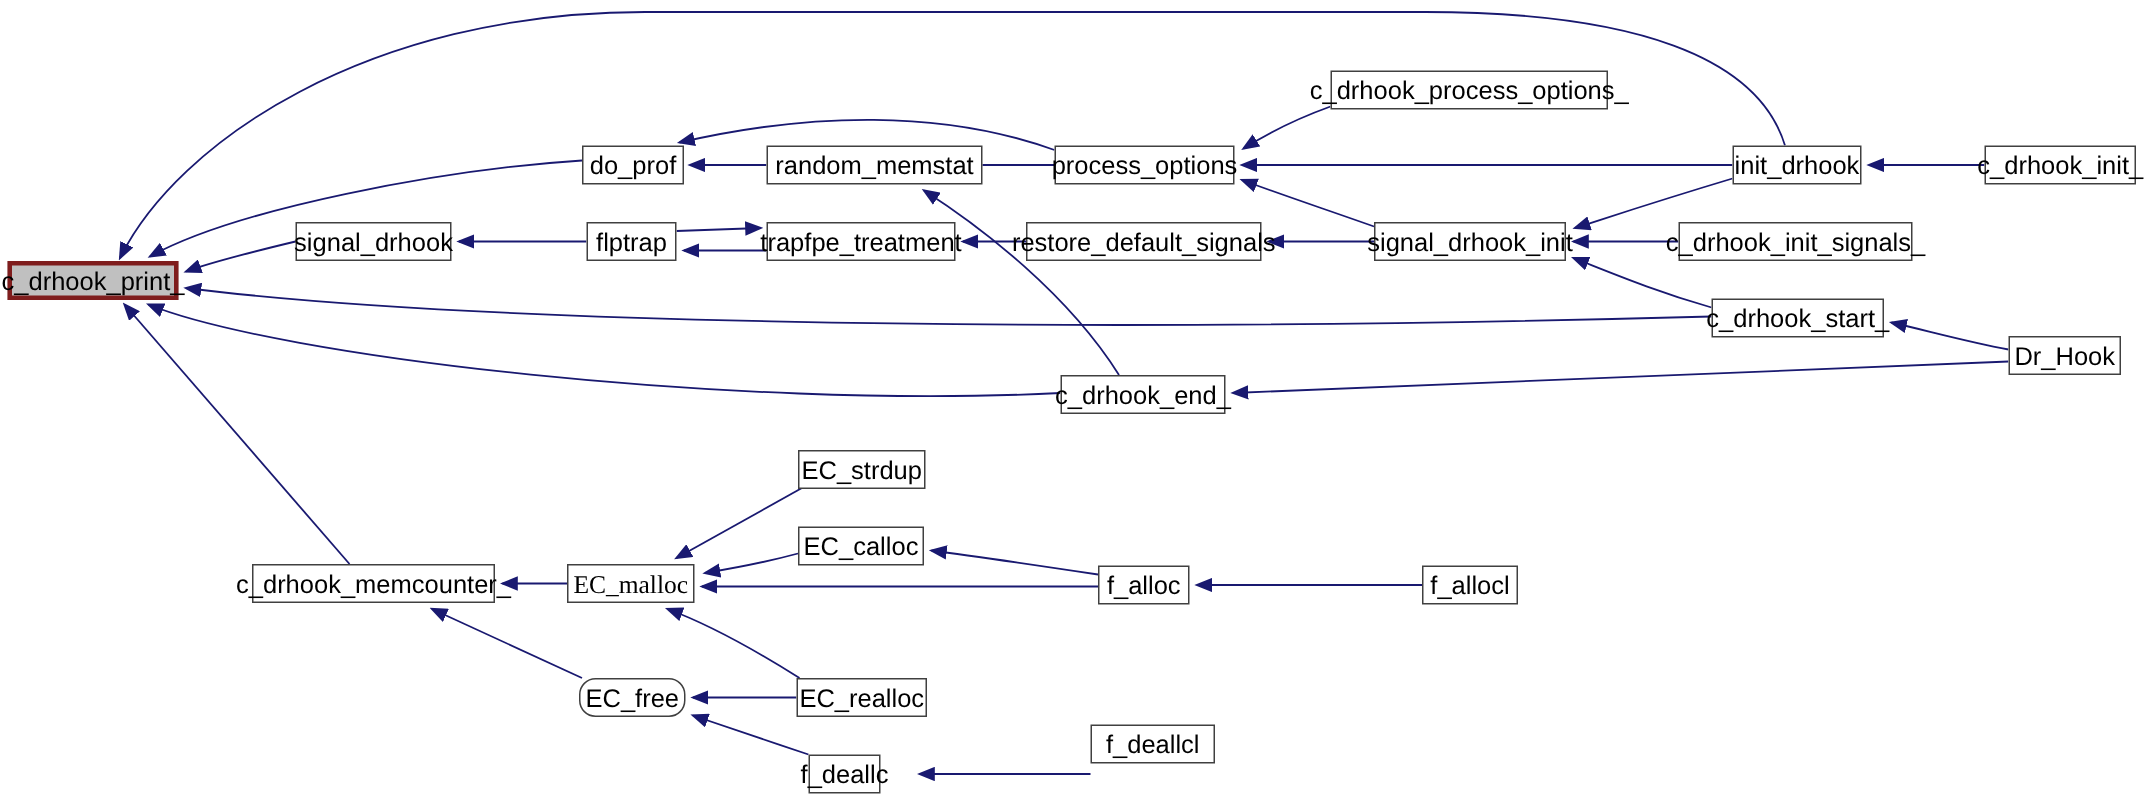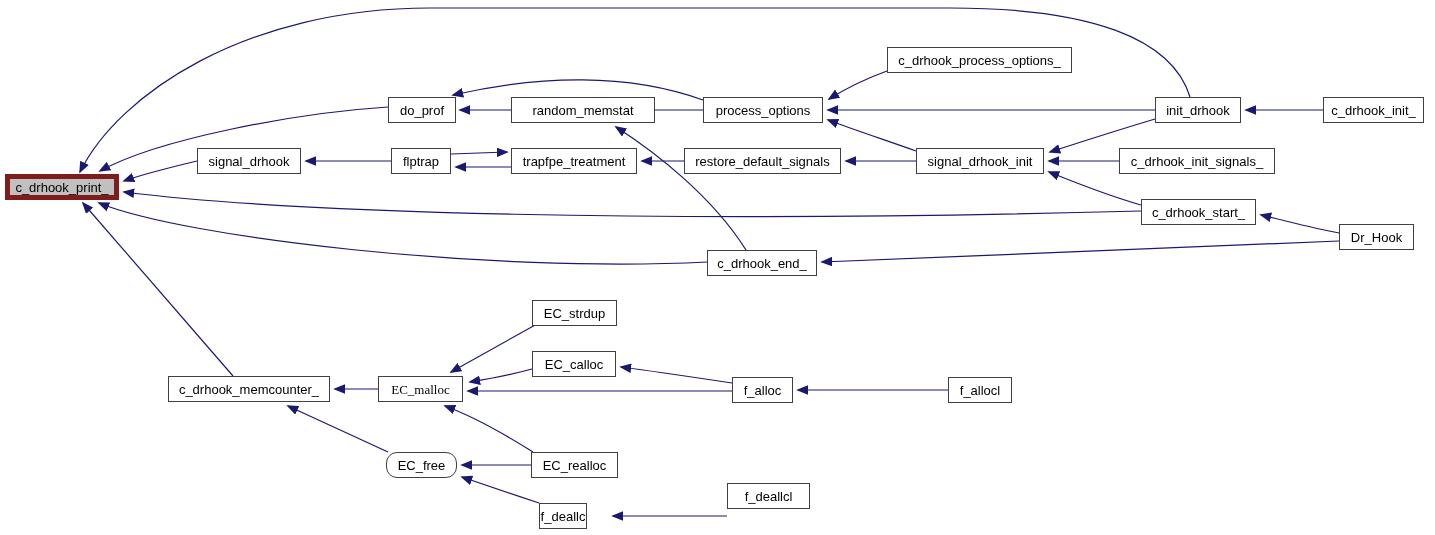--- a/index.html
+++ b/index.html
@@ -10,31 +10,31 @@
     font-family:"Liberation Sans", sans-serif;
     overflow:hidden;
   }
   .canvas svg{position:absolute;left:0;top:0;}
   .node{
     position:absolute;
     box-sizing:border-box;
     background:#ffffff;
     border:1px solid #404040;
     color:#000000;
-    font-size:13px;
+    font-size:17px;
     line-height:1;
     display:flex;
     align-items:center;
     justify-content:center;
     white-space:nowrap;
     cursor:pointer;
   }
   .node.root{
     background:#c0c0c0;
-    border:5px solid #7f1d1d;
+    border:3px solid #7f1d1d;
   }
 </style>
 </head>
 <body>
 
 <div class="canvas">
   <svg id="edge-layer" width="1435" height="535" viewBox="0 0 1435 535">
     <defs>
       <marker id="arrowhead" viewBox="0 0 10 8" refX="8.5" refY="4" markerWidth="10" markerHeight="8" orient="auto">
         <path d="M0,0 L10,4 L0,8 Z" fill="#191970"></path>

